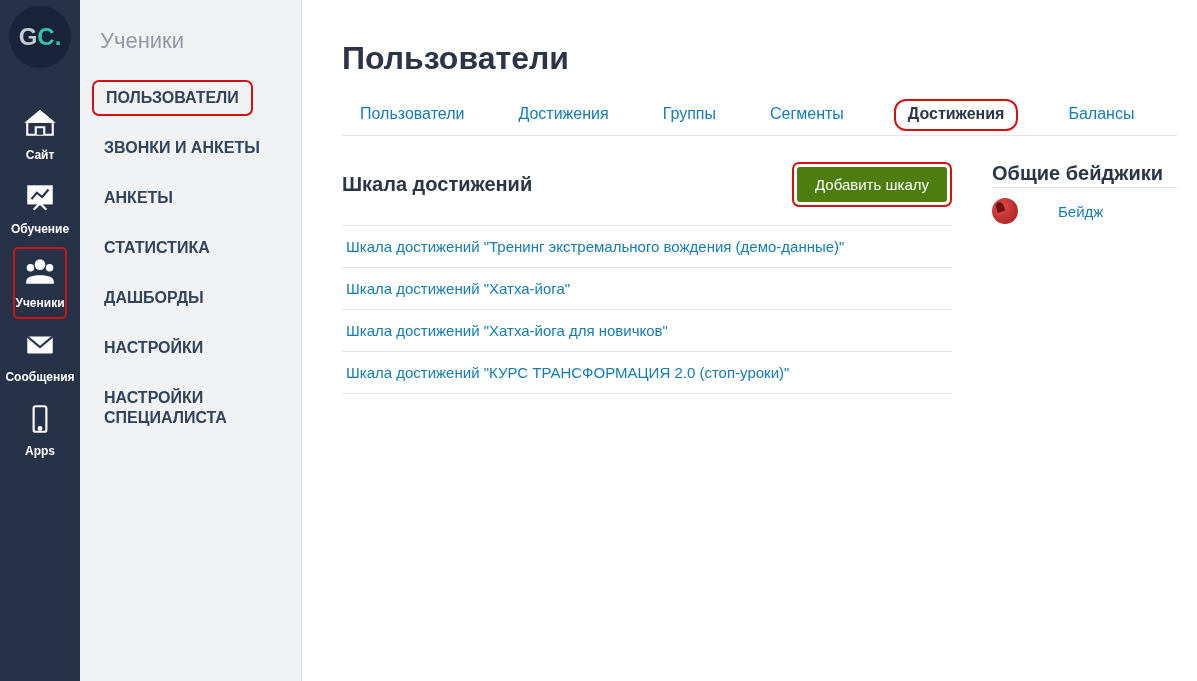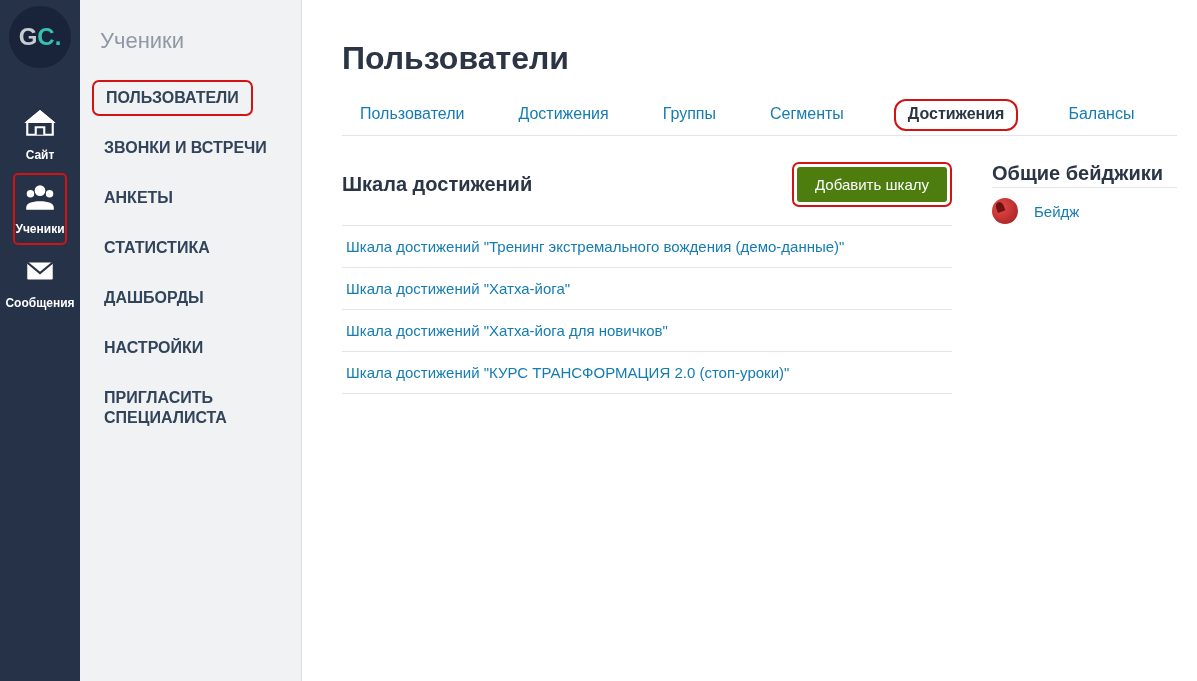--- a/index.html
+++ b/index.html
@@ -172,21 +172,21 @@
   }
   .badges h3 {
     font-size: 20px;
     font-weight: 700;
     color: #2b3545;
     margin-bottom: 2px;
   }
   .badge-row {
     display: flex;
     align-items: center;
-    gap: 16px;
+    gap: 40px;
     padding: 10px 0;
     border-top: 1px solid #e2e5e9;
   }
   .badge-icon {
     width: 26px; height: 26px;
     border-radius: 50%;
     background: radial-gradient(circle at 35% 35%, #e74a4a, #9e1b1b);
     position: relative;
   }
   .badge-icon::after{
@@ -218,20 +218,30 @@
       <svg viewBox="0 0 32 32" fill="none" stroke="#fff" stroke-width="2">
           <path d="M4 15 16 5l12 10v12H4z"></path>
           <path d="M4 15h24" fill="#fff"></path>
           <path d="M12 27v-7h8v7" fill="#263247"></path>
           <path d="M16 5 4 15h24z" fill="#fff"></path>
         </svg>
     </span>
     <span class="label">Сайт</span>
   </div>
 
+  <div class="nav-item">
+    <span>
+      <svg viewBox="0 0 32 32" fill="none" stroke="#fff" stroke-width="2">
+          <rect x="5" y="6" width="22" height="16" fill="#fff"></rect>
+          <polyline points="8,18 13,12 18,16 24,9" stroke="#263247"></polyline>
+          <path d="M10 28l6-6 6 6"></path>
+        </svg>
+    </span>
+    <span class="label">Обучение</span>
+  </div>
 
   <div class="nav-item highlight">
     <span>
       <svg viewBox="0 0 32 32" fill="#fff">
           <circle cx="16" cy="10" r="5"></circle>
           <circle cx="7" cy="13" r="3.5"></circle>
           <circle cx="25" cy="13" r="3.5"></circle>
           <path d="M3 26c0-4 5-6 13-6s13 2 13 6v2H3z"></path>
         </svg>
     </span>
@@ -243,31 +253,40 @@
     <span>
       <svg viewBox="0 0 32 32" fill="#fff">
           <rect x="4" y="8" width="24" height="16" rx="1"></rect>
           <polyline points="4,8 16,18 28,8" fill="none" stroke="#263247" stroke-width="2"></polyline>
         </svg>
     </span>
     <span class="label">Сообщения</span>
   </div>
 
 
+  <div class="nav-item">
+    <span>
+      <svg viewBox="0 0 32 32" fill="none" stroke="#fff" stroke-width="2">
+          <rect x="10" y="4" width="12" height="24" rx="2"></rect>
+          <circle cx="16" cy="25" r="1.3" fill="#fff"></circle>
+        </svg>
+    </span>
+    <span class="label">Apps</span>
+  </div>
 </nav>
 
 <aside class="sub-nav">
   <h2>Ученики</h2>
   <div><span class="sub-item highlight">ПОЛЬЗОВАТЕЛИ</span></div>
-  <div><span class="sub-item">ЗВОНКИ И ВСТРЕЧИ</span></div>
+  <div><span class="sub-item">ЗВОНКИ И АНКЕТЫ</span></div>
   <div><span class="sub-item">АНКЕТЫ</span></div>
   <div><span class="sub-item">СТАТИСТИКА</span></div>
   <div><span class="sub-item">ДАШБОРДЫ</span></div>
   <div><span class="sub-item">НАСТРОЙКИ</span></div>
-  <div><span class="sub-item" style="max-width:170px">ПРИГЛАСИТЬ СПЕЦИАЛИСТА</span></div>
+  <div><span class="sub-item" style="max-width:170px">НАСТРОЙКИ СПЕЦИАЛИСТА</span></div>
 </aside>
 
 <main class="content">
   <h1>Пользователи</h1>
 
   <div class="tabs">
     <span class="tab">Пользователи</span>
     <span class="tab">Достижения</span>
     <span class="tab">Группы</span>
     <span class="tab">Сегменты</span>

